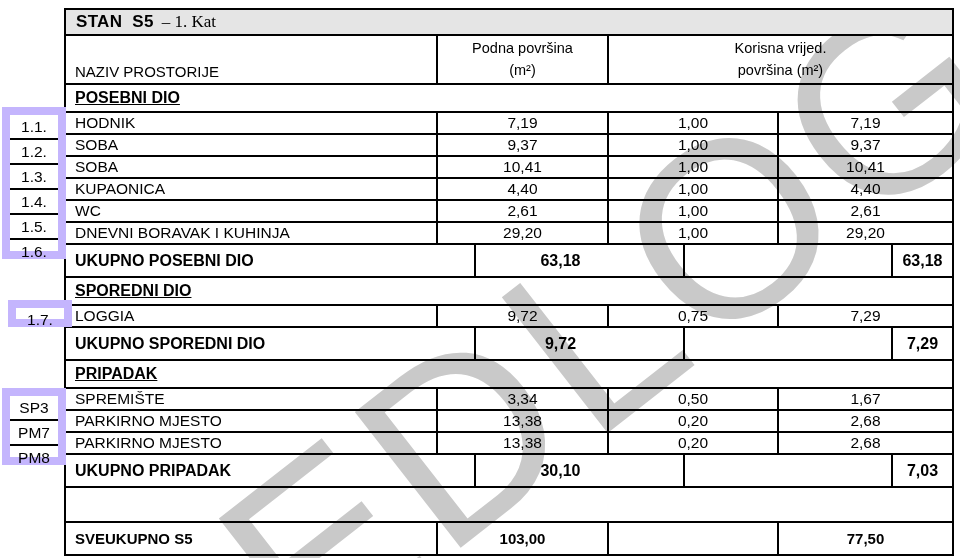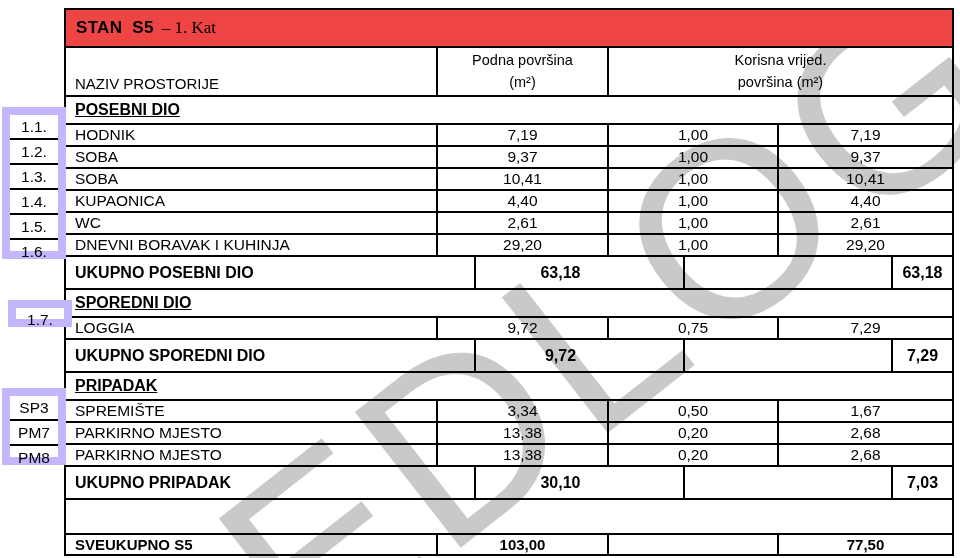--- a/index.html
+++ b/index.html
@@ -22,21 +22,21 @@
     display:flex;flex-direction:column;z-index:1;
   }
   .row{display:flex;box-sizing:border-box;border-top:2px solid #000;align-items:stretch;background:transparent;}
   .row:first-child{border-top:none;}
   .cell{box-sizing:border-box;display:flex;align-items:center;overflow:hidden;}
   .c-name{width:370px;padding-left:9px;}
   .c-floor{width:171px;border-left:2px solid #000;justify-content:center;}
   .c-coef{width:170px;border-left:2px solid #000;justify-content:center;}
   .c-useful{flex:1;border-left:2px solid #000;justify-content:center;}
   
-  .title-row{height:36px;background:#ef4444;align-items:center;padding-left:10px;font-size:17px;}
+  .title-row{height:24px;background:#e5e5e5;align-items:center;padding-left:10px;font-size:17px;}
   .title-bold{font-weight:bold;white-space:pre;letter-spacing:0.3px;}
   .title-rest{margin-left:8px;white-space:pre;font-family:Liberation Serif, serif;}
   .header-row{height:49px;font-size:14.5px;}
   .hdr-name{align-items:flex-end;padding-bottom:3px;font-size:15px;}
   .hdr-center{flex-direction:column;justify-content:center;line-height:1.5;text-align:center;}
   .section-row{height:28px;text-decoration:underline;}
   .section-cell{width:100%;padding-left:9px;font-weight:bold;font-size:16px;display:flex;align-items:center;}
   .data-row{height:22px;font-size:15.5px;}
   .total-row{height:33px;font-size:16px;font-weight:bold;gap:38px;}
   .spacer-row{height:35px;}

